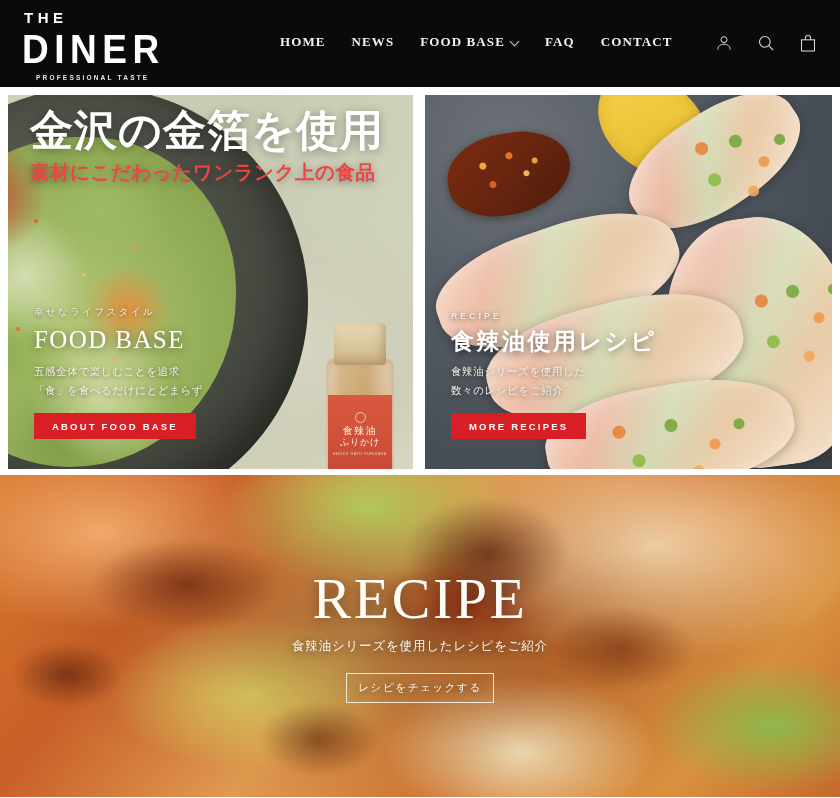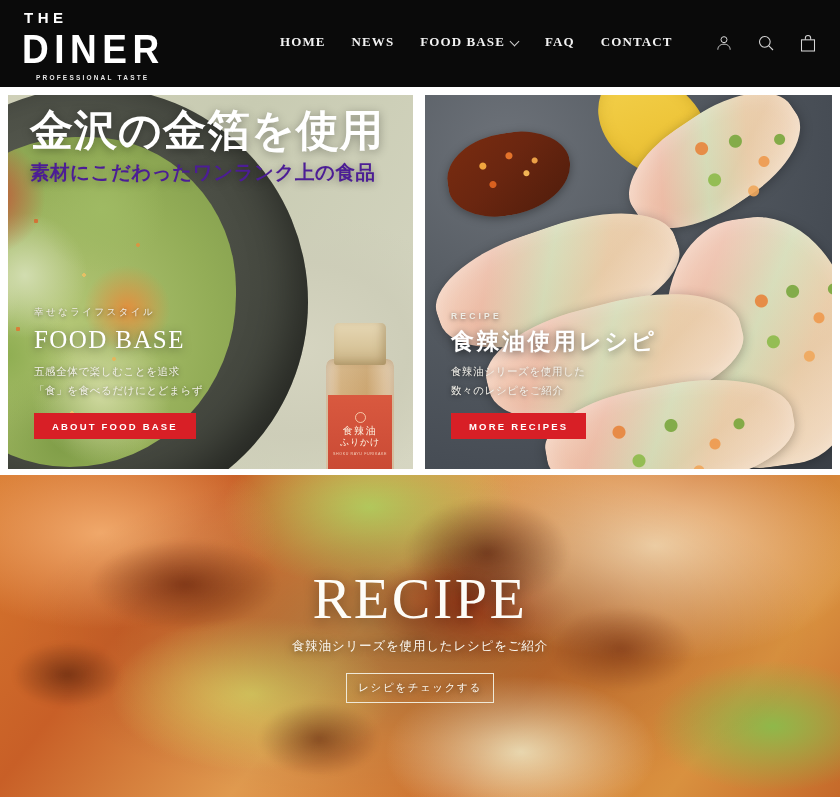--- a/index.html
+++ b/index.html
@@ -317,21 +317,21 @@
     color: #ffffff;
     letter-spacing: 1px;
     line-height: 1.08;
     text-shadow: 0 2px 10px rgba(0,0,0,.35);
     white-space: nowrap;
   }
   .hero-h2 {
     font-family: "DejaVu Sans", sans-serif;
     font-size: 19.5px;
     font-weight: 700;
-    color: #4c1d95;
+    color: #ef4444;
     letter-spacing: .5px;
     margin-top: 6px;
     text-shadow: 0 2px 8px rgba(0,0,0,.4);
     white-space: nowrap;
   }
 
   .card-copy {
     position: absolute;
     left: 26px;
     bottom: 30px;

